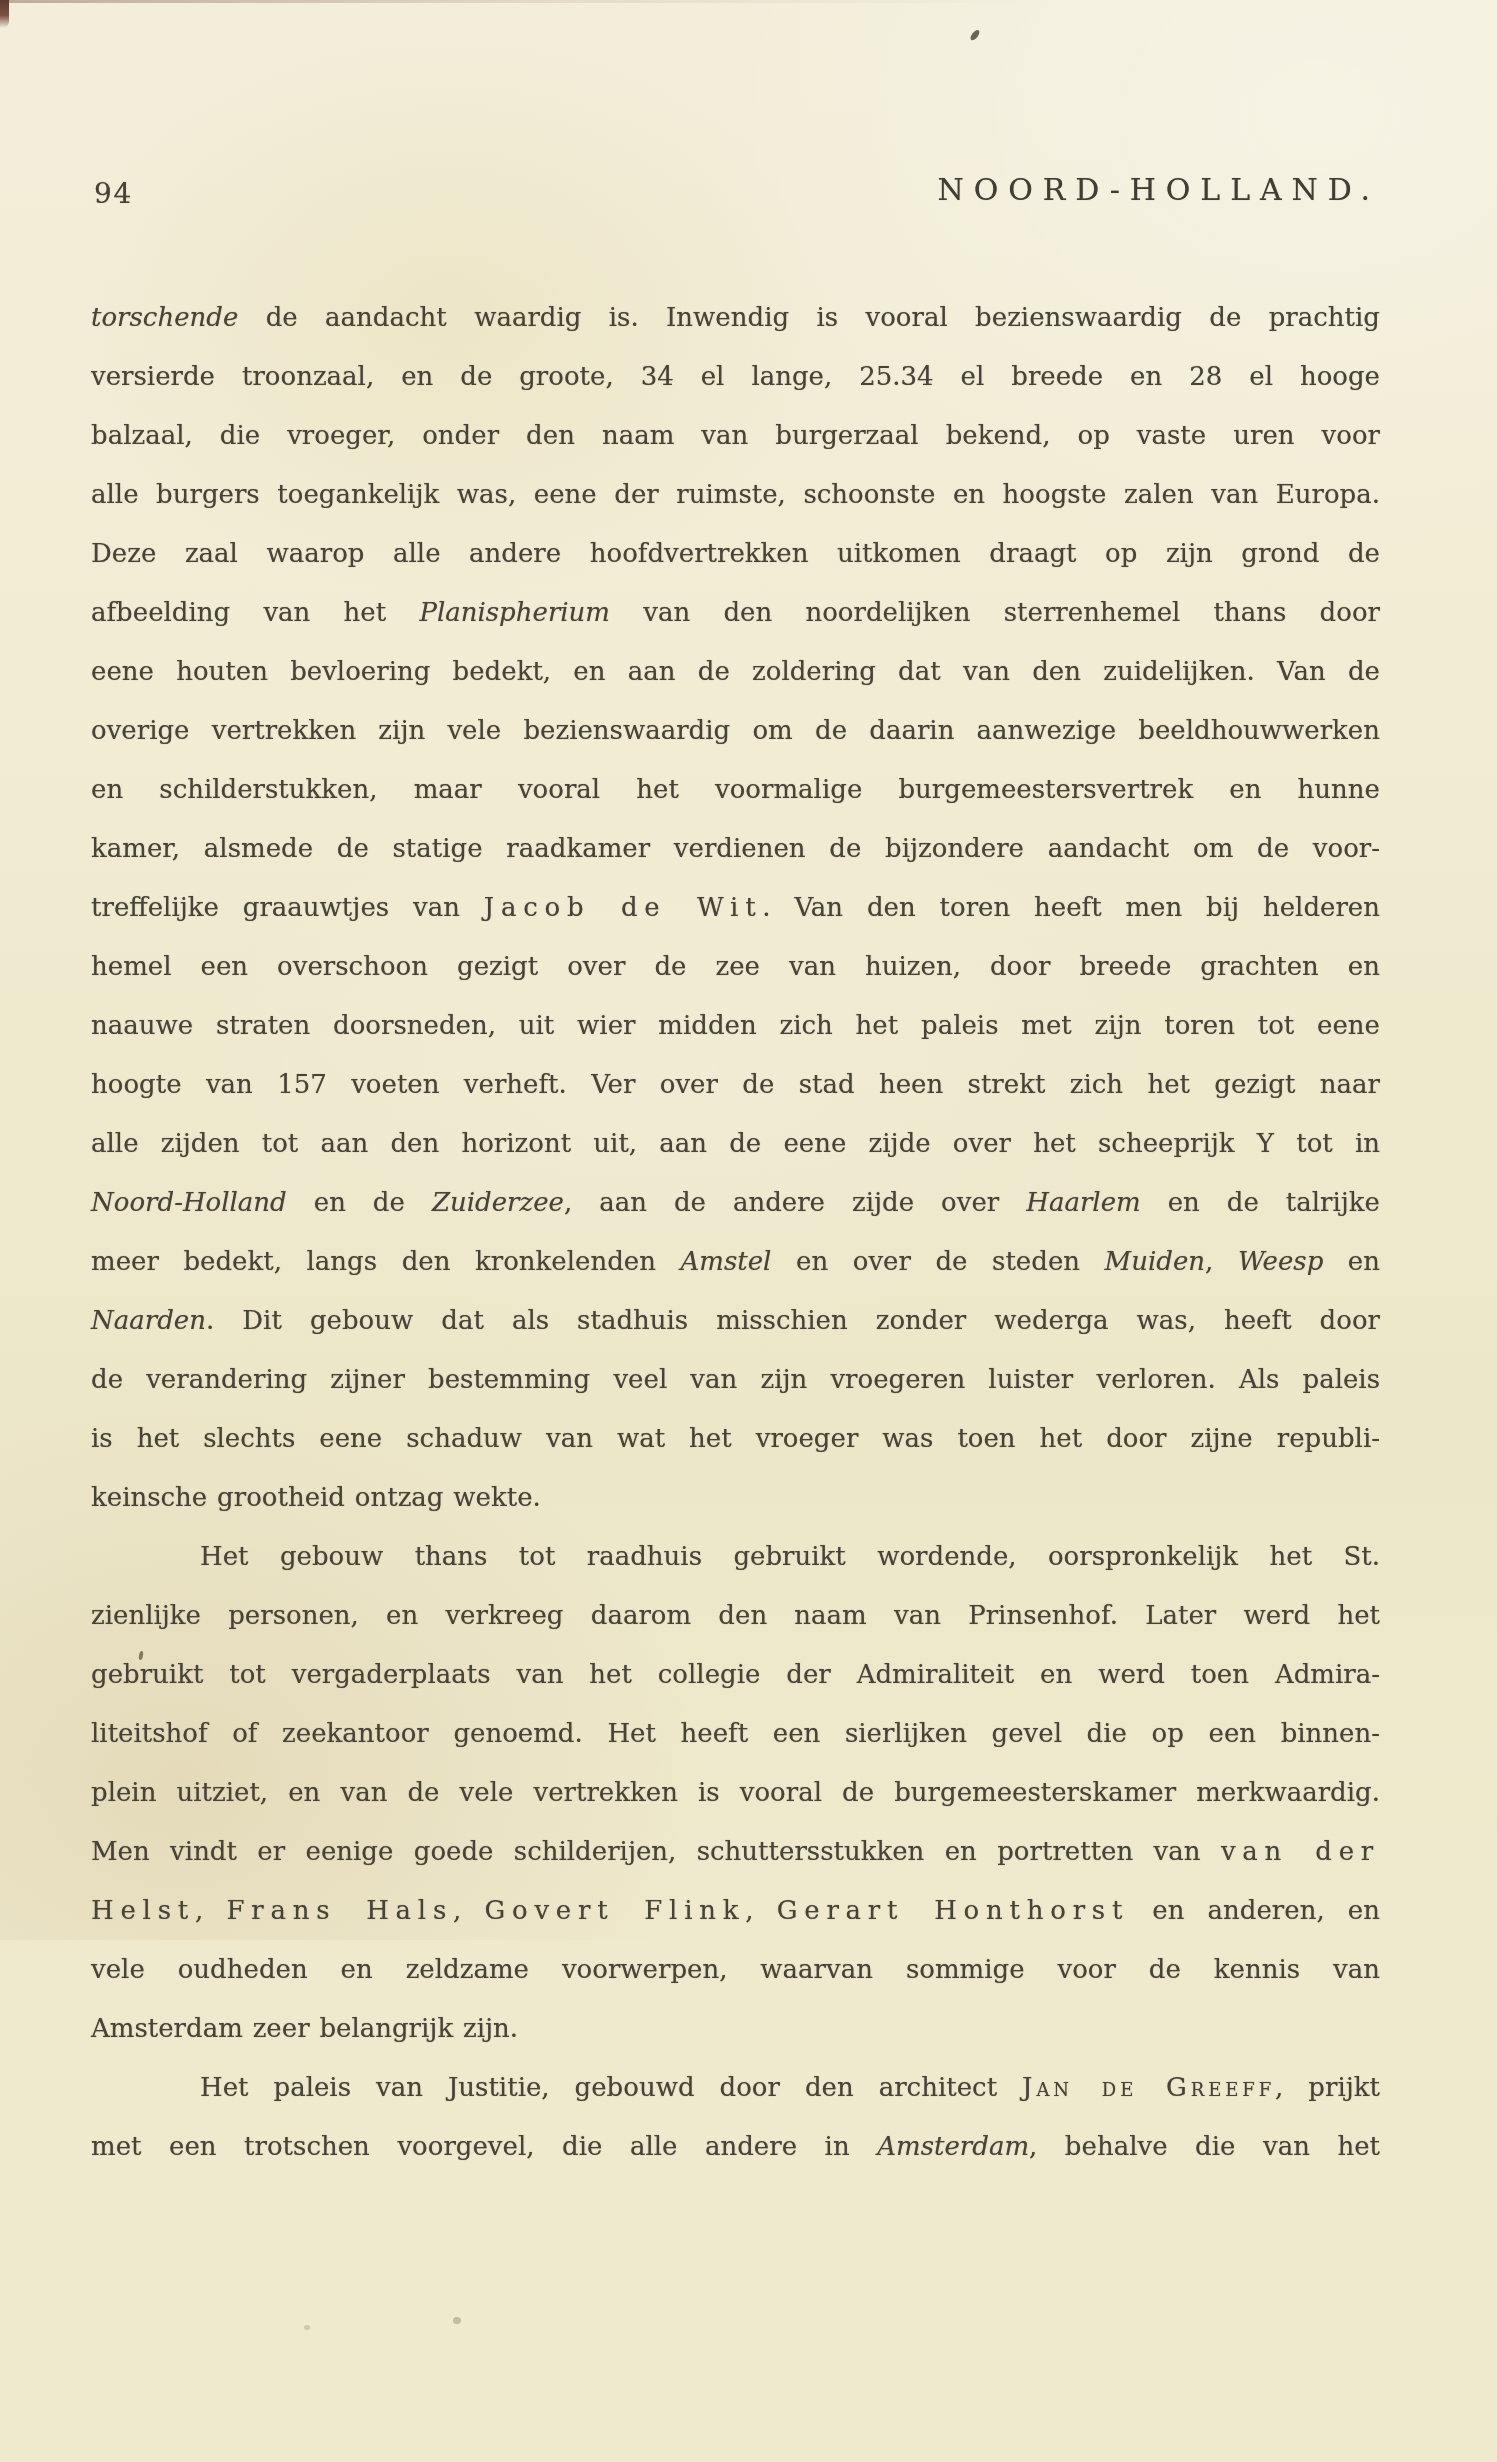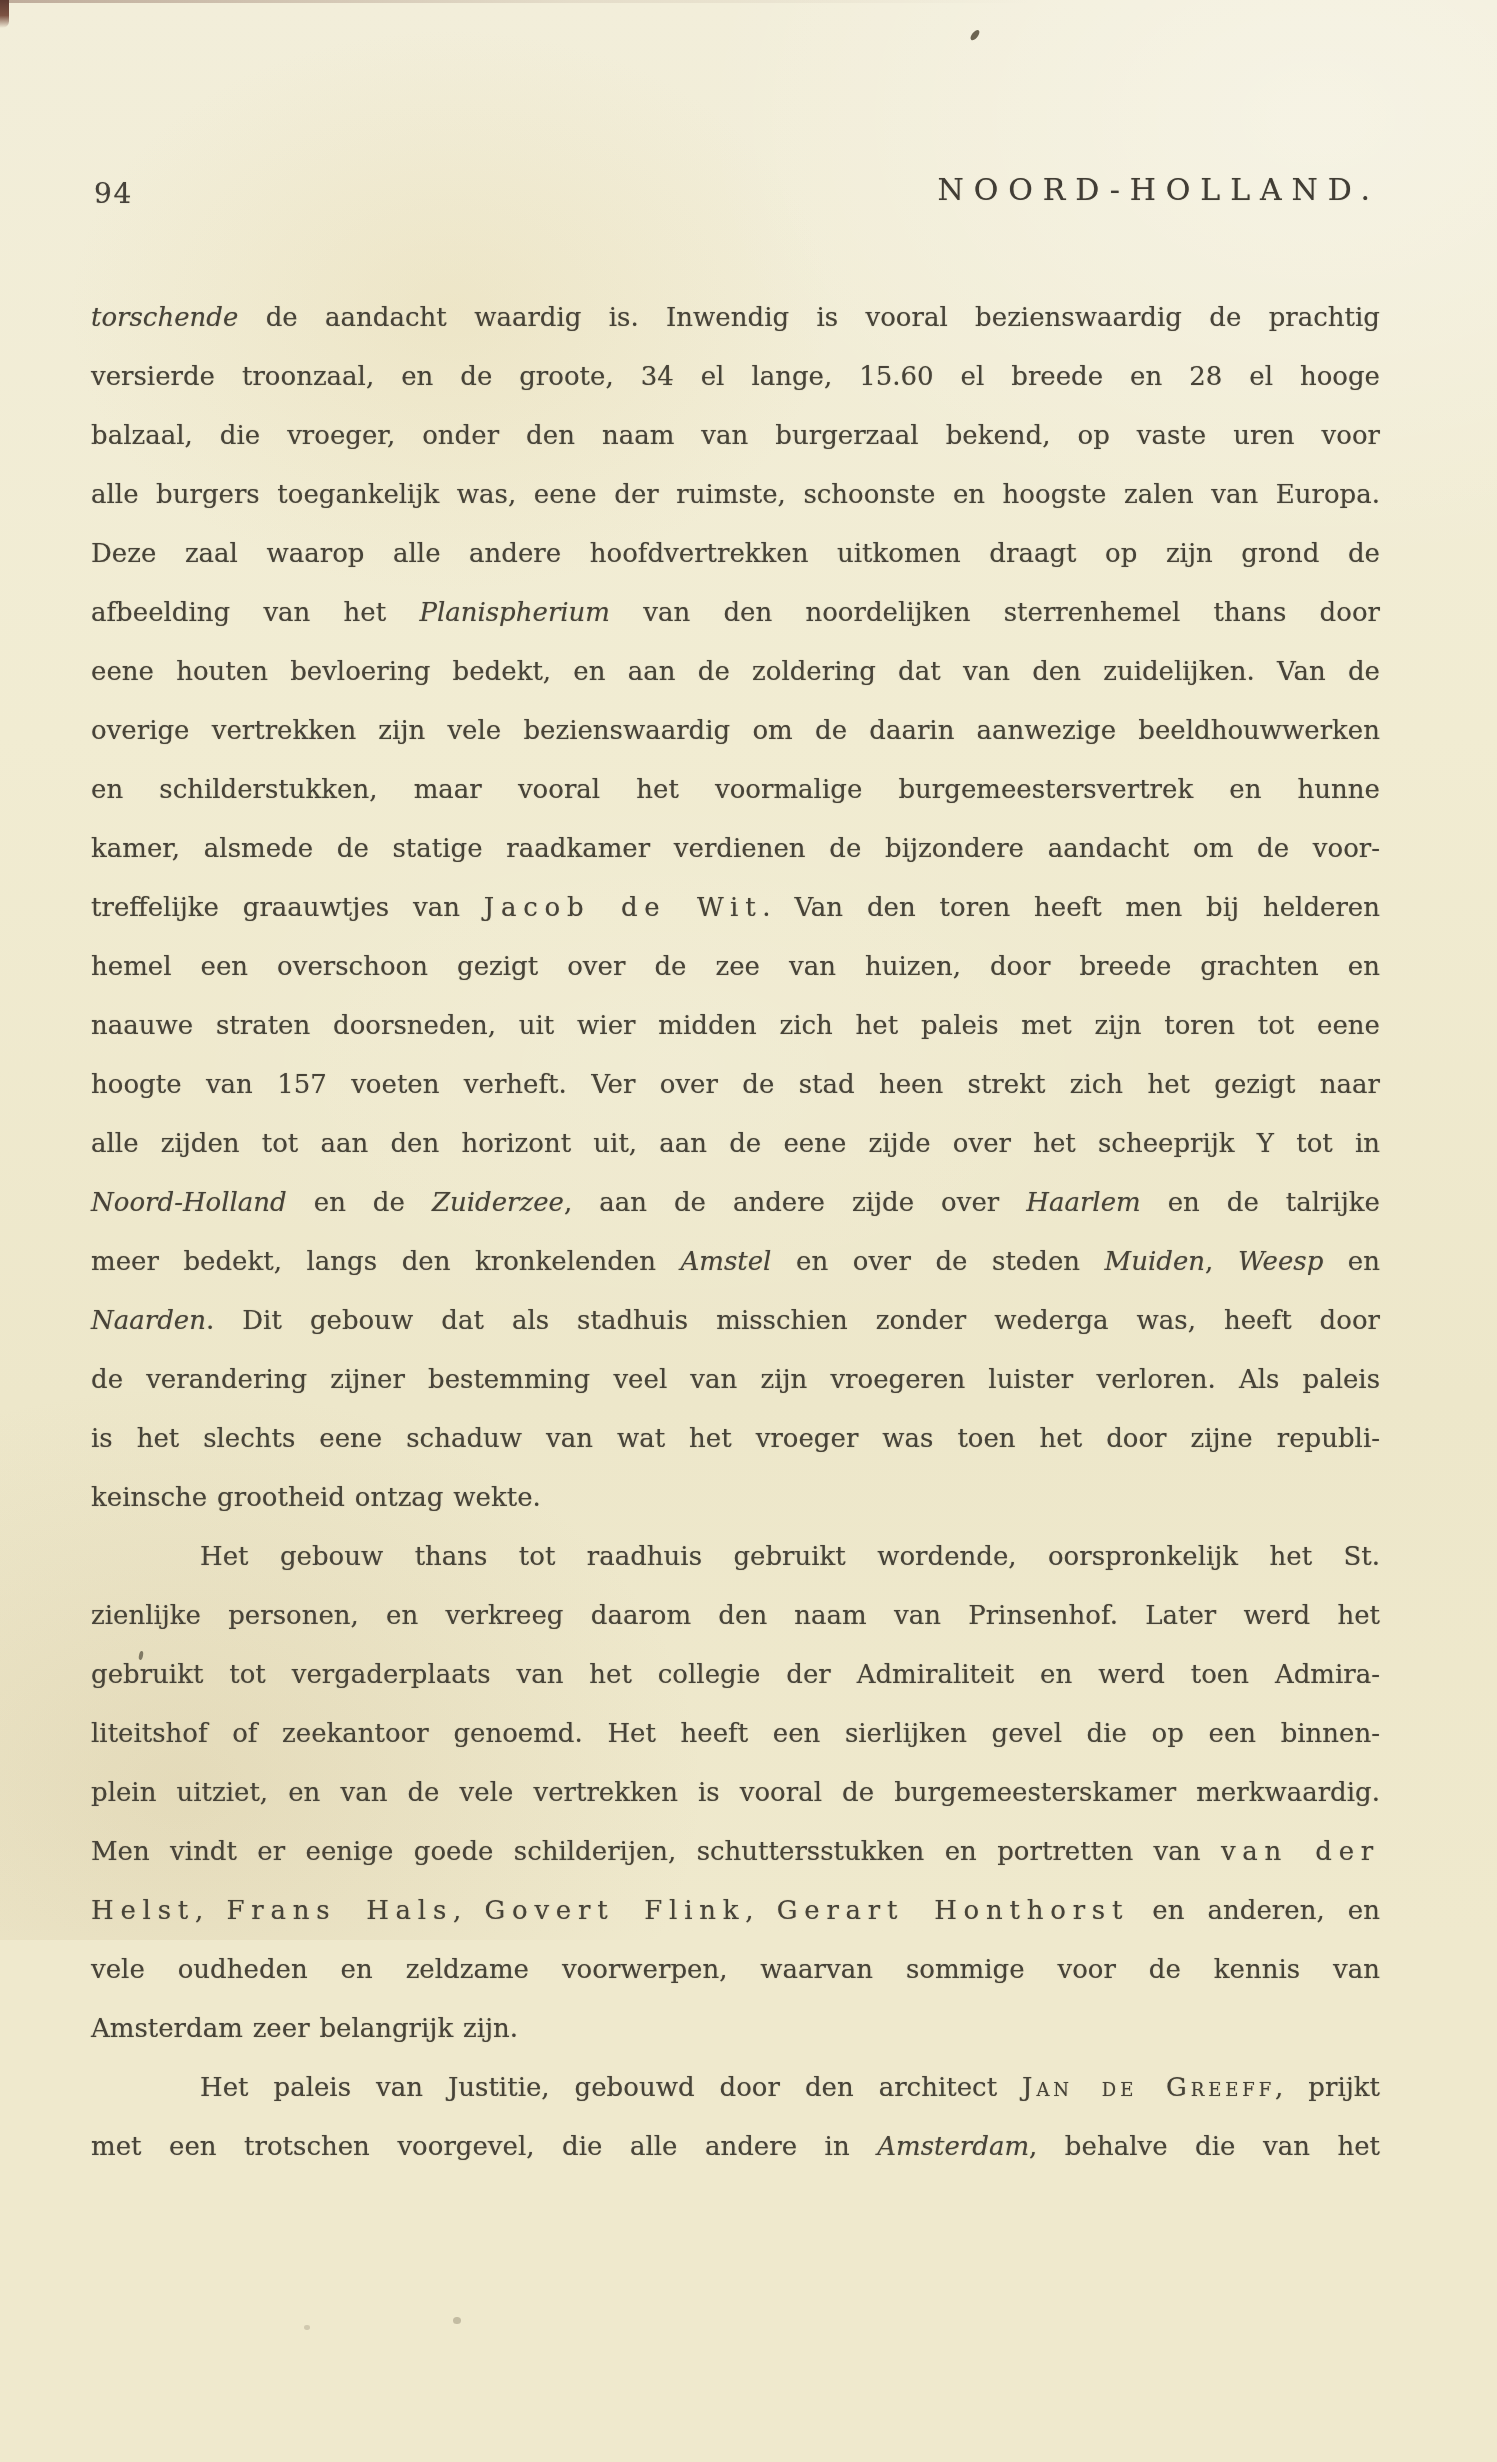--- a/index.html
+++ b/index.html
@@ -75,21 +75,21 @@
   <div class="speck speck-a"></div>
   <div class="speck speck-b"></div>
   <div class="speck speck-c"></div>
   <div class="speck speck-d"></div>
 
   <div class="pagenum">94</div>
   <div class="running-header">NOORD-HOLLAND.</div>
 
   <div class="text-block">
       <div class="line"><span class="seg-italic">torschende</span><span class="seg-normal"> de aandacht waardig is. Inwendig is vooral bezienswaardig de prachtig</span></div>
-      <div class="line"><span class="seg-normal">versierde troonzaal, en de groote, 34 el lange, 15.60 el breede en 28 el hooge</span></div>
+      <div class="line"><span class="seg-normal">versierde troonzaal, en de groote, 34 el lange, 25.34 el breede en 28 el hooge</span></div>
       <div class="line"><span class="seg-normal">balzaal, die vroeger, onder den naam van burgerzaal bekend, op vaste uren voor</span></div>
       <div class="line"><span class="seg-normal">alle burgers toegankelijk was, eene der ruimste, schoonste en hoogste zalen van Europa.</span></div>
       <div class="line"><span class="seg-normal">Deze zaal waarop alle andere hoofdvertrekken uitkomen draagt op zijn grond de</span></div>
       <div class="line"><span class="seg-normal">afbeelding van het </span><span class="seg-italic">Planispherium</span><span class="seg-normal"> van den noordelijken sterrenhemel thans door</span></div>
       <div class="line"><span class="seg-normal">eene houten bevloering bedekt, en aan de zoldering dat van den zuidelijken. Van de</span></div>
       <div class="line"><span class="seg-normal">overige vertrekken zijn vele bezienswaardig om de daarin aanwezige beeldhouwwerken</span></div>
       <div class="line"><span class="seg-normal">en schilderstukken, maar vooral het voormalige burgemeestersvertrek en hunne</span></div>
       <div class="line"><span class="seg-normal">kamer, alsmede de statige raadkamer verdienen de bijzondere aandacht om de voor-</span></div>
       <div class="line"><span class="seg-normal">treffelijke graauwtjes van </span><span class="seg-spaced">Jacob de Wit</span><span class="seg-normal">. Van den toren heeft men bij helderen</span></div>
       <div class="line"><span class="seg-normal">hemel een overschoon gezigt over de zee van huizen, door breede grachten en</span></div>

